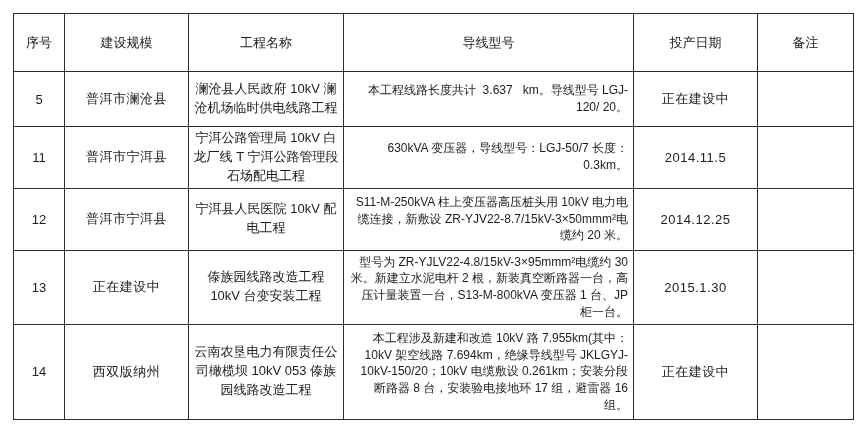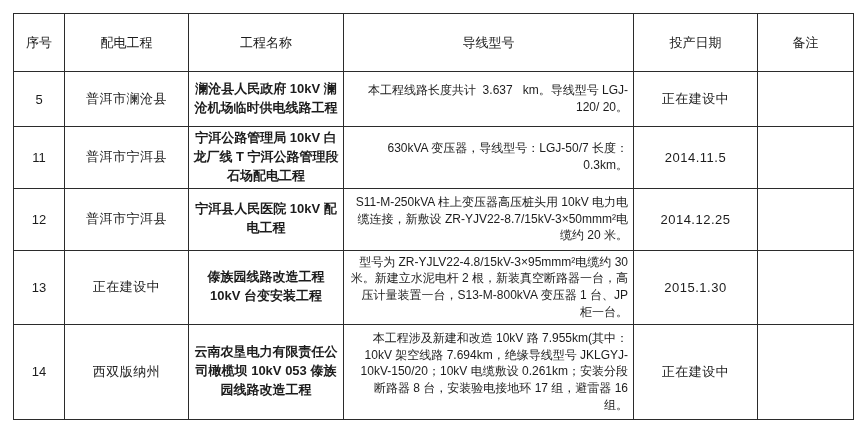--- a/index.html
+++ b/index.html
@@ -48,40 +48,40 @@
   tr.row-14 { height: 95px; }
   .cell-center { text-align: center; }
   td.cell-scale {
     text-align: right;
     padding: 3px 5px;
     line-height: 1.4;
     font-size: 12px;
     white-space: pre-wrap;
     word-break: break-word;
   }
-  td.cell-name { line-height: 1.45; font-weight: bold; }
+  td.cell-name { line-height: 1.45; }
   td.cell-loc, td.cell-date { letter-spacing: 0.5px; text-align: center; }
 </style>
 </head>
 <body>
 
 <div class="page">
   <table class="projects">
     <colgroup>
       <col class="c1">
         <col class="c2">
         <col class="c3">
         <col class="c4">
         <col class="c5">
         <col class="c6">
     </colgroup>
     <thead>
       <tr class="header-row">
         <th class="cell-center">序号</th>
-        <th class="cell-center">配电工程</th>
+        <th class="cell-center">建设规模</th>
         <th class="cell-center">工程名称</th>
         <th class="cell-center">导线型号</th>
         <th class="cell-center">投产日期</th>
         <th class="cell-center">备注</th>
       </tr>
     </thead>
     <tbody>
       <tr class="row-10">
         <td class="cell-center cell-seq">5</td>
         <td class="cell-center cell-loc">普洱市澜沧县</td>

